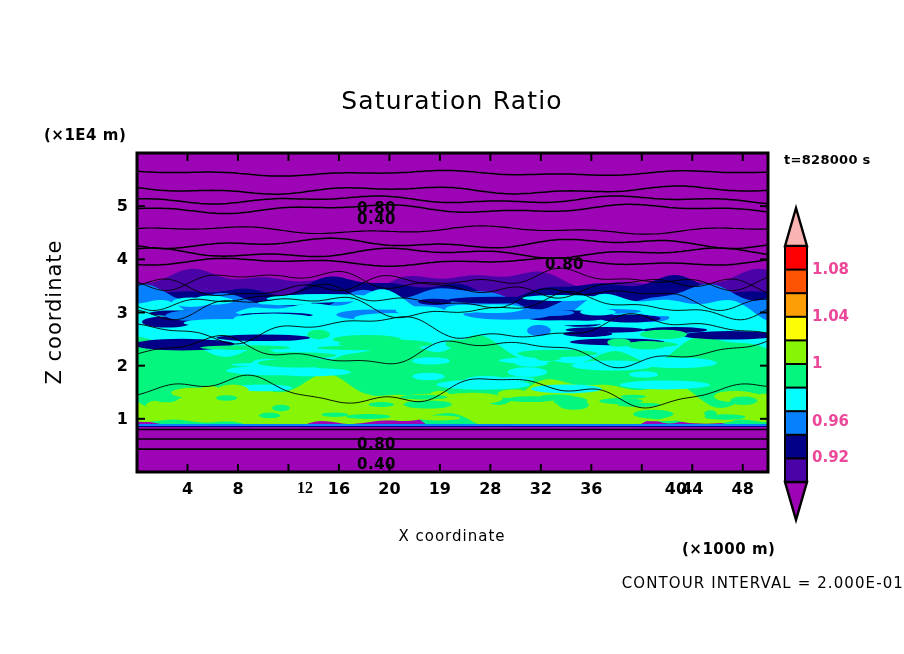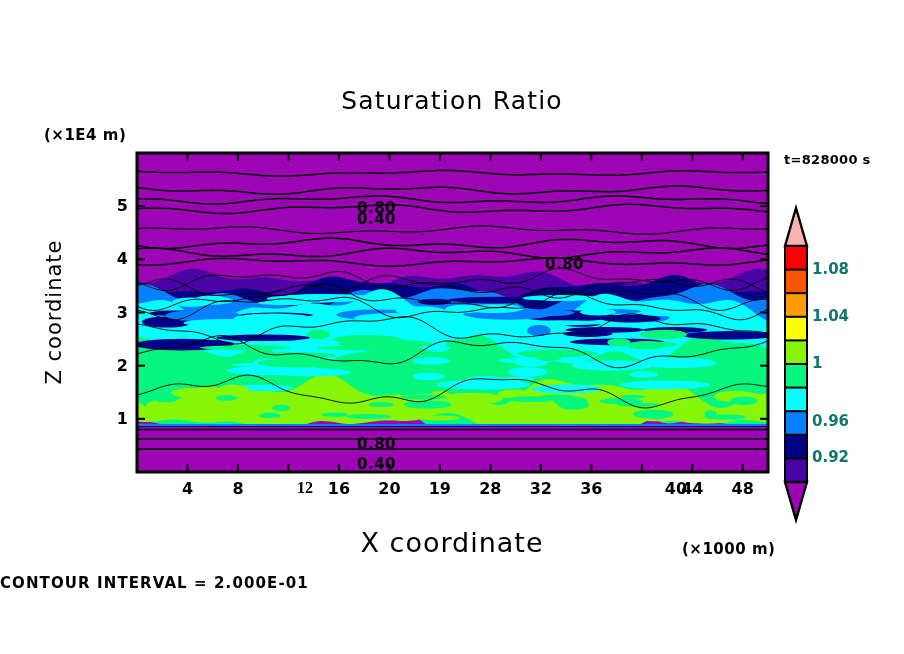--- a/index.html
+++ b/index.html
@@ -7,31 +7,31 @@
        font-family:"DejaVu Sans","Liberation Sans",sans-serif;}
   .canvas{position:absolute;left:0;top:0;width:904px;height:654px;background:#ffffff;}
 
   .txt{position:absolute;white-space:pre;color:#000;}
 
   #title{left:0;top:86px;width:904px;text-align:center;font-size:25px;
          letter-spacing:1.2px;font-weight:400;}
   #ylabel-unit{left:44px;top:117px;font-size:15px;font-weight:700;letter-spacing:.5px;margin-top:9px;}
   #xlabel-unit{left:682px;top:504px;font-size:15px;font-weight:600;letter-spacing:.5px;margin-top:36px;}
   #timestamp{left:784px;top:152px;font-size:13px;font-weight:600;letter-spacing:.3px;text-align:right;}
-  #xtitle{left:0;top:527px;width:904px;text-align:center;font-size:27px;letter-spacing:1px;}
+  #xtitle{left:0;top:527px;width:904px;text-align:center;font-size:15px;letter-spacing:1px;}
   #ytitle{left:-26px;top:300px;width:160px;text-align:center;font-size:21px;
           letter-spacing:1px;transform:rotate(-90deg);transform-origin:center center;}
-  #caption{left:0;top:574px;width:904px;text-align:left;font-size:15px;
-           font-weight:700;letter-spacing:1.1px;}
+  #caption{left:0;top:574px;width:904px;text-align:right;font-size:15px;
+           font-weight:400;letter-spacing:1.1px;}
 
   .xtick-label{position:absolute;top:479px;font-size:16px;font-weight:700;
                text-align:center;width:40px;color:#000;}
   .ytick-label{position:absolute;font-size:16px;font-weight:700;
                text-align:right;width:30px;color:#000;}
-  .cb-label{position:absolute;left:812px;font-size:15px;font-weight:700;color:#0f766e;}
+  .cb-label{position:absolute;left:812px;font-size:15px;font-weight:700;color:#ec4899;}
 </style>
 </head>
 <body>
 
 <div class="canvas">
 
   <div class="txt" id="title">Saturation Ratio</div>
 
   <div class="txt" id="ylabel-unit">(×1E4 m)</div>
 

